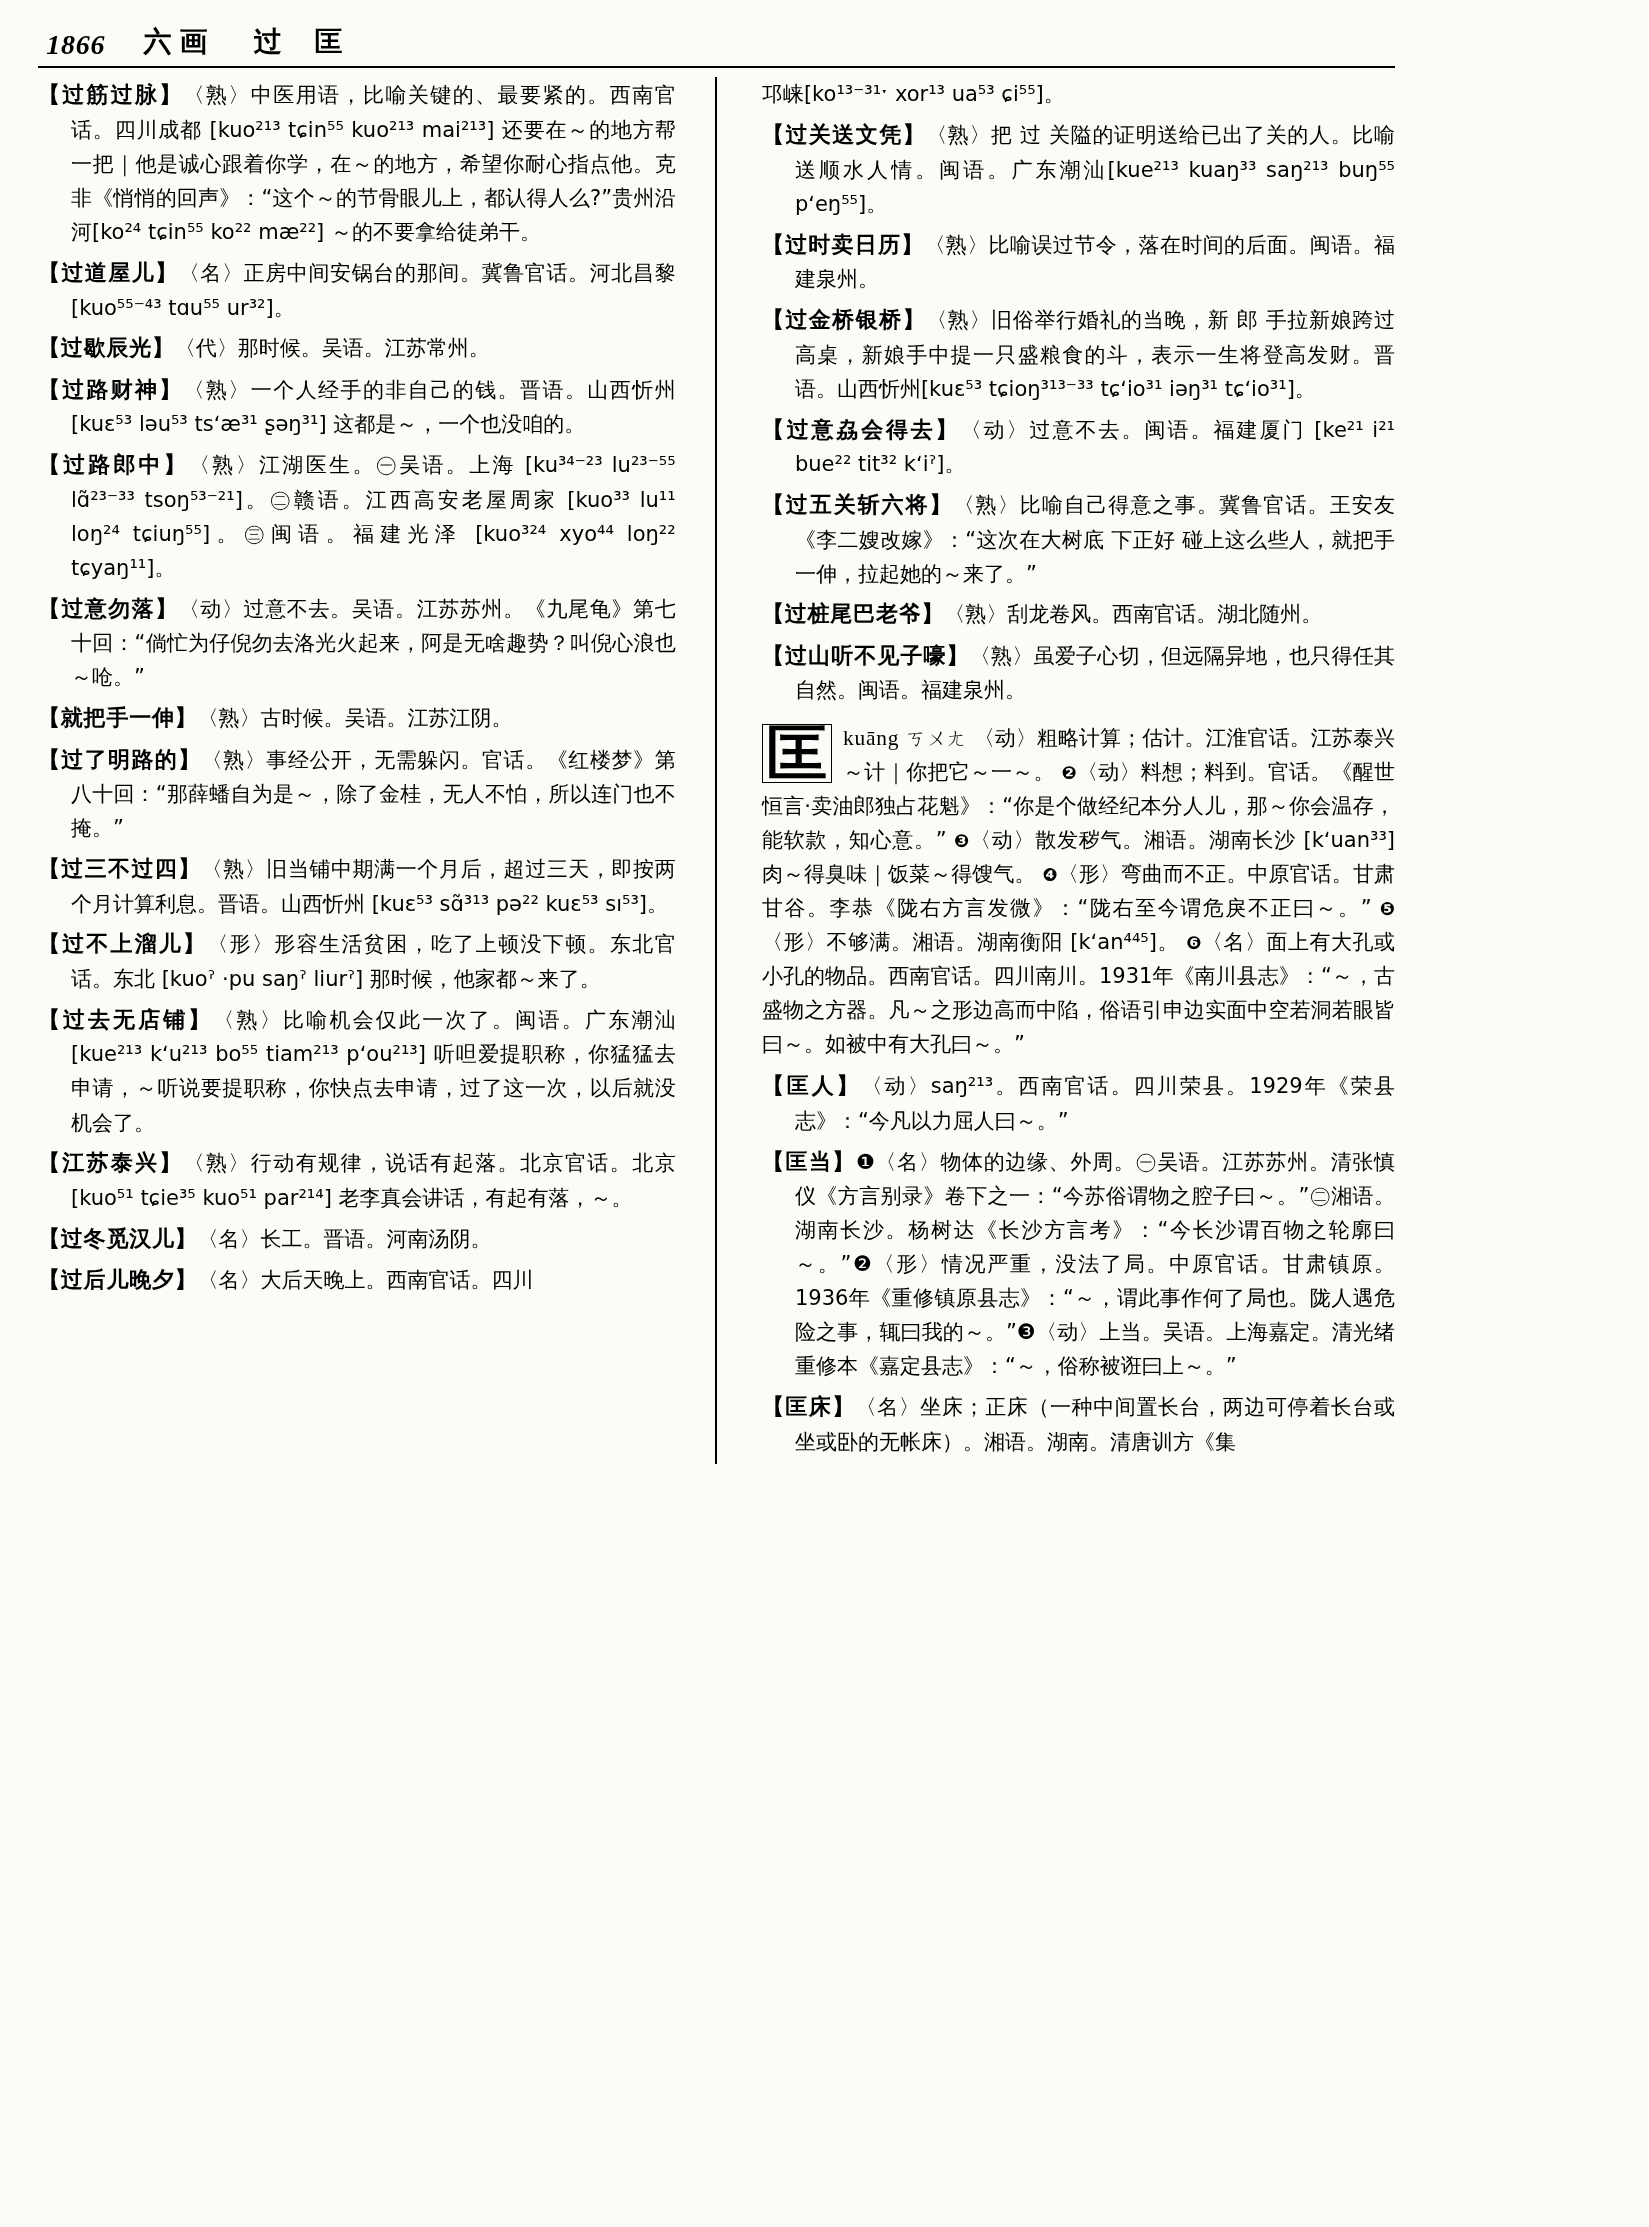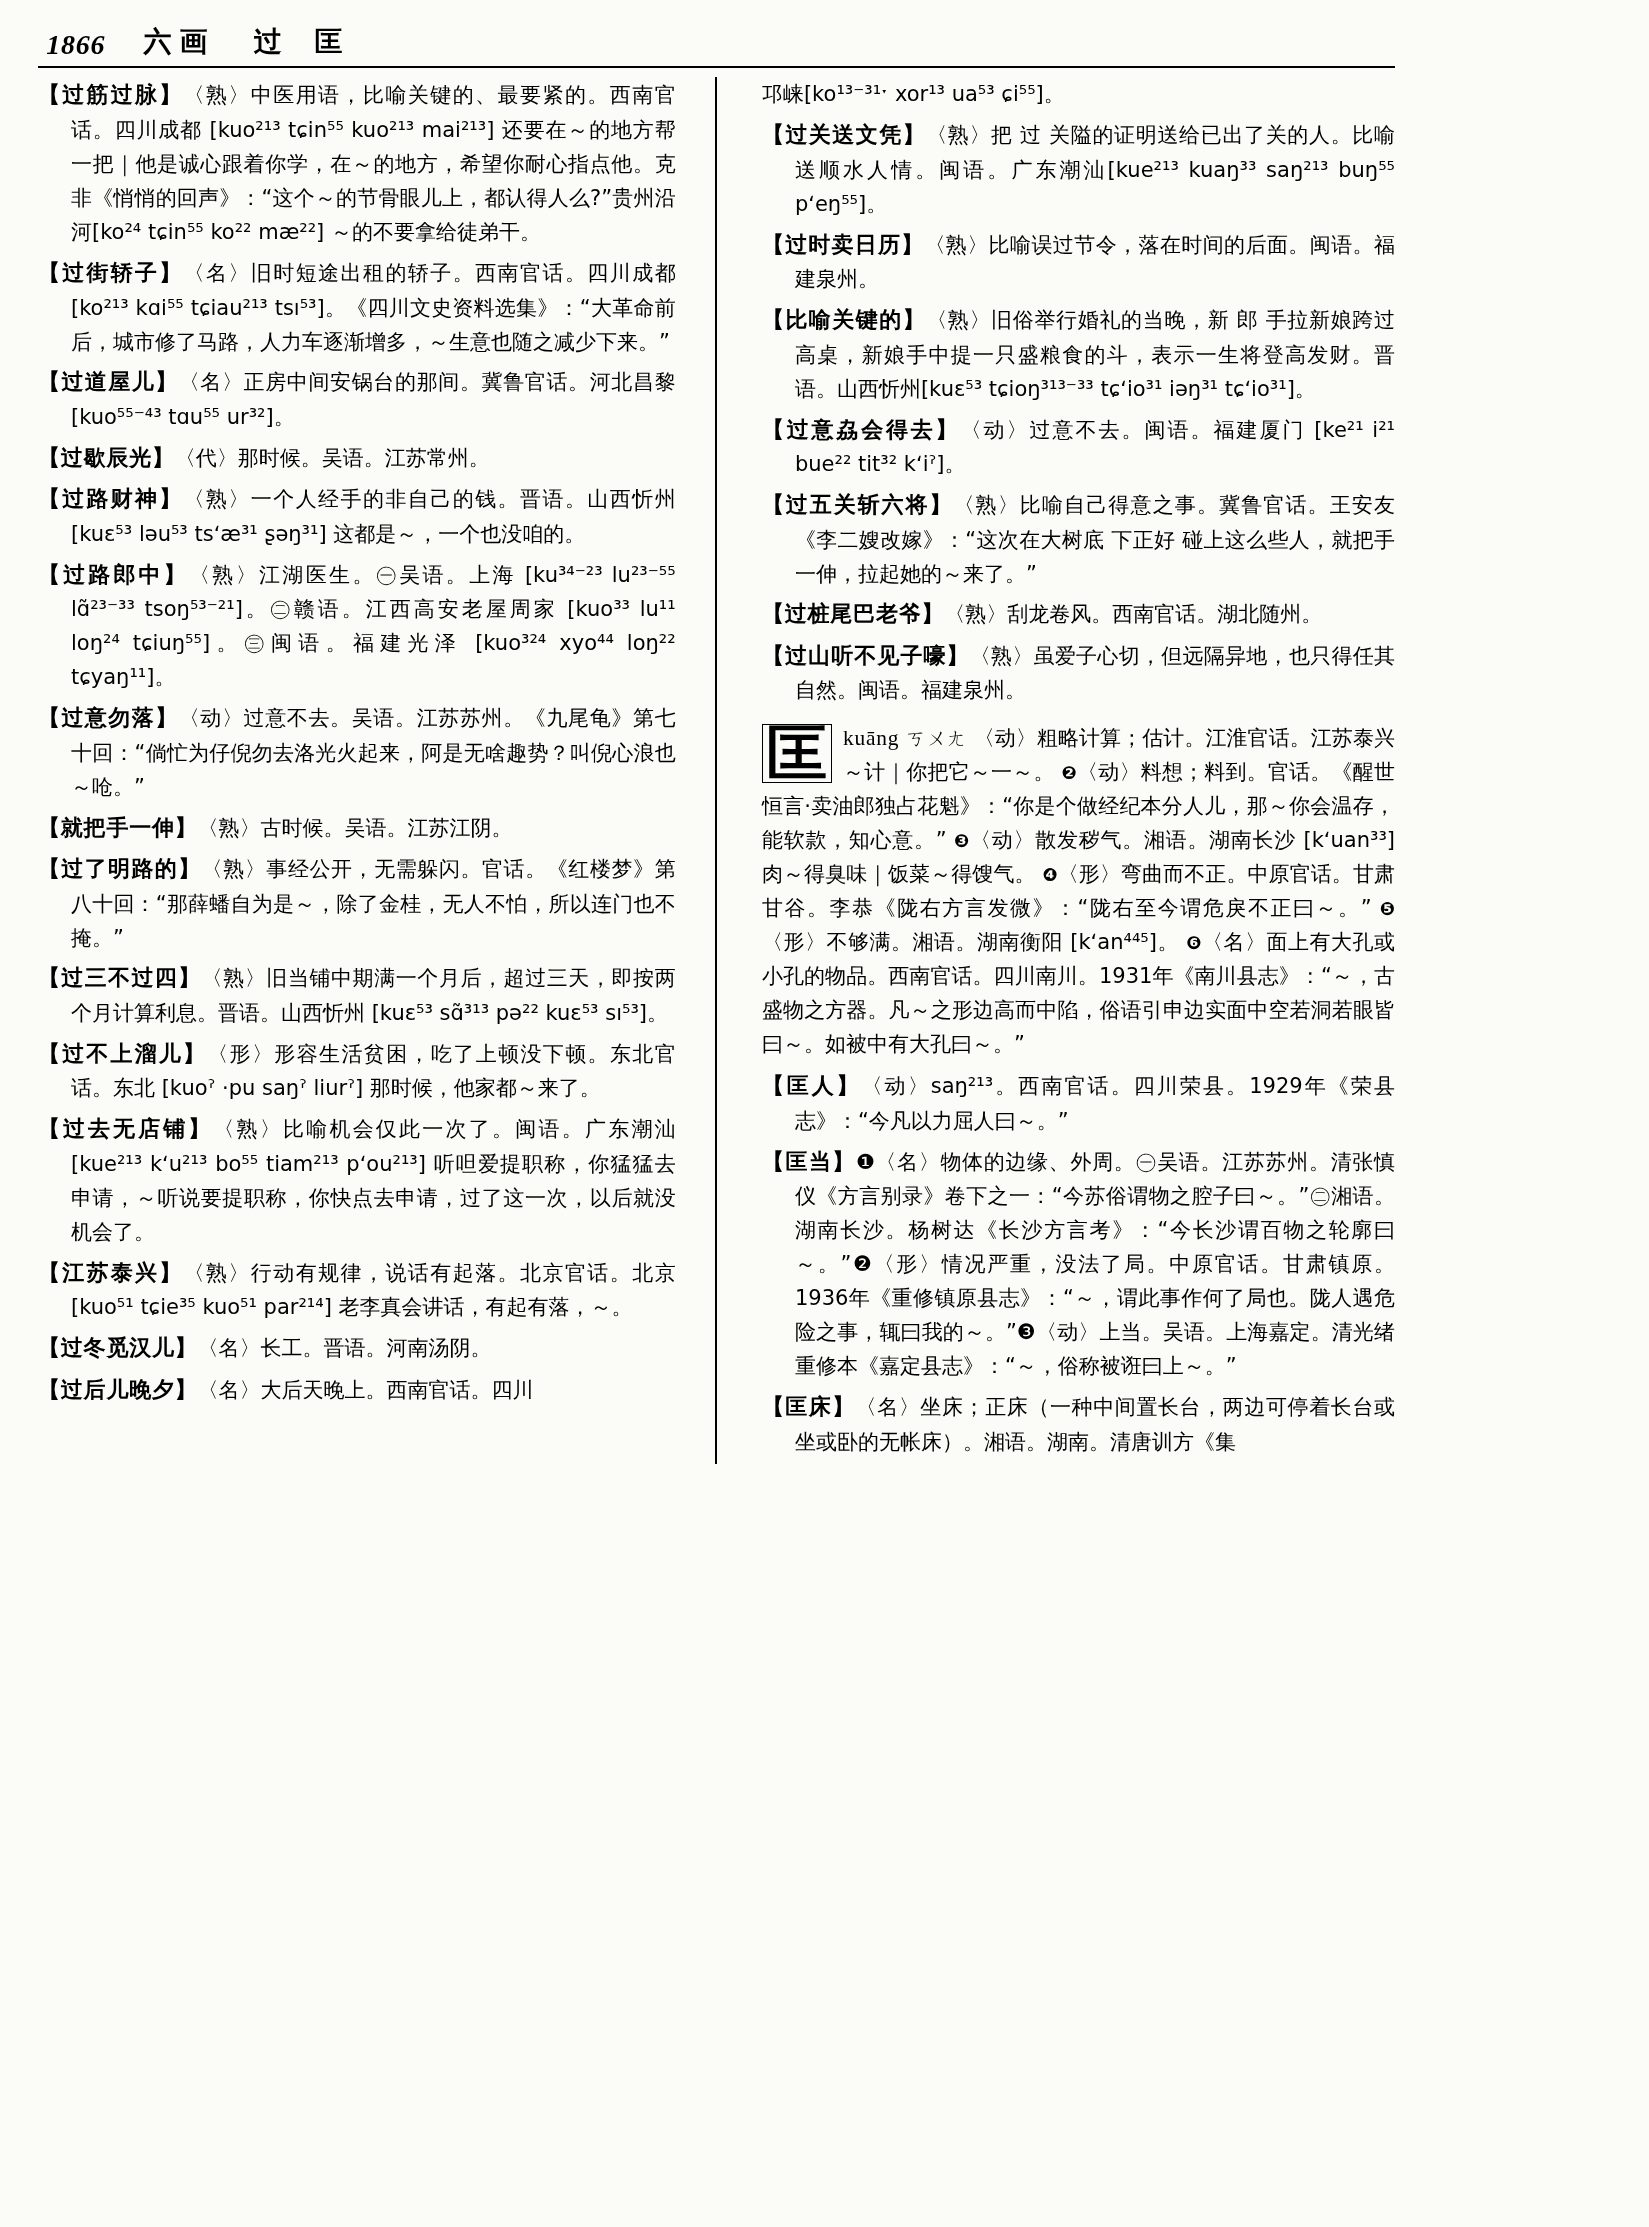--- a/index.html
+++ b/index.html
@@ -103,23 +103,20 @@
   <div class="rule"></div>
 
   <div class="cols">
 
     <div class="col left">
 
       <div class="entry">
         <span class="hw">【过筋过脉】</span><span>〈熟〉中医用语，比喻关键的、最要紧的。西南官话。四川成都 [kuo²¹³ tɕin⁵⁵ kuo²¹³ mai²¹³] 还要在～的地方帮一把｜他是诚心跟着你学，在～的地方，希望你耐心指点他。克非《悄悄的回声》：“这个～的节骨眼儿上，都认得人么?”贵州沿河[ko²⁴ tɕin⁵⁵ ko²² mæ²²] ～的不要拿给徒弟干。</span>
       </div>
       <div class="entry">
-        <span class="hw">【过街轿子】</span><span>〈名〉旧时短途出租的轿子。西南官话。四川成都[ko²¹³ kɑi⁵⁵ tɕiau²¹³ tsı⁵³]。《四川文史资料选集》：“大革命前后，城市修了马路，人力车逐渐增多，～生意也随之减少下来。”</span>
-      </div>
-      <div class="entry">
         <span class="hw">【过道屋儿】</span><span>〈名〉正房中间安锅台的那间。冀鲁官话。河北昌黎 [kuo⁵⁵⁻⁴³ tɑu⁵⁵ ur³²]。</span>
       </div>
       <div class="entry">
         <span class="hw">【过歇辰光】</span><span>〈代〉那时候。吴语。江苏常州。</span>
       </div>
       <div class="entry">
         <span class="hw">【过路财神】</span><span>〈熟〉一个人经手的非自己的钱。晋语。山西忻州[kuɛ⁵³ ləu⁵³ tsʻæ³¹ ʂəŋ³¹] 这都是～，一个也没咱的。</span>
       </div>
       <div class="entry">
         <span class="hw">【过路郎中】</span><span>〈熟〉江湖医生。㊀吴语。上海 [ku³⁴⁻²³ lu²³⁻⁵⁵ lɑ̃²³⁻³³ tsoŋ⁵³⁻²¹]。㊁赣语。江西高安老屋周家 [kuo³³ lu¹¹ loŋ²⁴ tɕiuŋ⁵⁵]。㊂闽语。福建光泽 [kuo³²⁴ xyo⁴⁴ loŋ²² tɕyaŋ¹¹]。</span>
@@ -160,21 +157,21 @@
 
       <div class="entry hang">邛崃[ko¹³⁻³¹ˑ xor¹³ ua⁵³ ɕi⁵⁵]。</div>
 
       <div class="entry">
         <span class="hw">【过关送文凭】</span><span>〈熟〉把 过 关隘的证明送给已出了关的人。比喻送顺水人情。闽语。广东潮汕[kue²¹³ kuaŋ³³ saŋ²¹³ buŋ⁵⁵ pʻeŋ⁵⁵]。</span>
       </div>
       <div class="entry">
         <span class="hw">【过时卖日历】</span><span>〈熟〉比喻误过节令，落在时间的后面。闽语。福建泉州。</span>
       </div>
       <div class="entry">
-        <span class="hw">【比喻关键的】</span><span>〈熟〉旧俗举行婚礼的当晚，新 郎 手拉新娘跨过高桌，新娘手中提一只盛粮食的斗，表示一生将登高发财。晋语。山西忻州[kuɛ⁵³ tɕioŋ³¹³⁻³³ tɕʻio³¹ iəŋ³¹ tɕʻio³¹]。</span>
+        <span class="hw">【过金桥银桥】</span><span>〈熟〉旧俗举行婚礼的当晚，新 郎 手拉新娘跨过高桌，新娘手中提一只盛粮食的斗，表示一生将登高发财。晋语。山西忻州[kuɛ⁵³ tɕioŋ³¹³⁻³³ tɕʻio³¹ iəŋ³¹ tɕʻio³¹]。</span>
       </div>
       <div class="entry">
         <span class="hw">【过意劦会得去】</span><span>〈动〉过意不去。闽语。福建厦门 [ke²¹ i²¹ bue²² tit³² kʻiˀ]。</span>
       </div>
       <div class="entry">
         <span class="hw">【过五关斩六将】</span><span>〈熟〉比喻自己得意之事。冀鲁官话。王安友《李二嫂改嫁》：“这次在大树底 下正好 碰上这么些人，就把手一伸，拉起她的～来了。”</span>
       </div>
       <div class="entry">
         <span class="hw">【过桩尾巴老爷】</span><span>〈熟〉刮龙卷风。西南官话。湖北随州。</span>
       </div>

